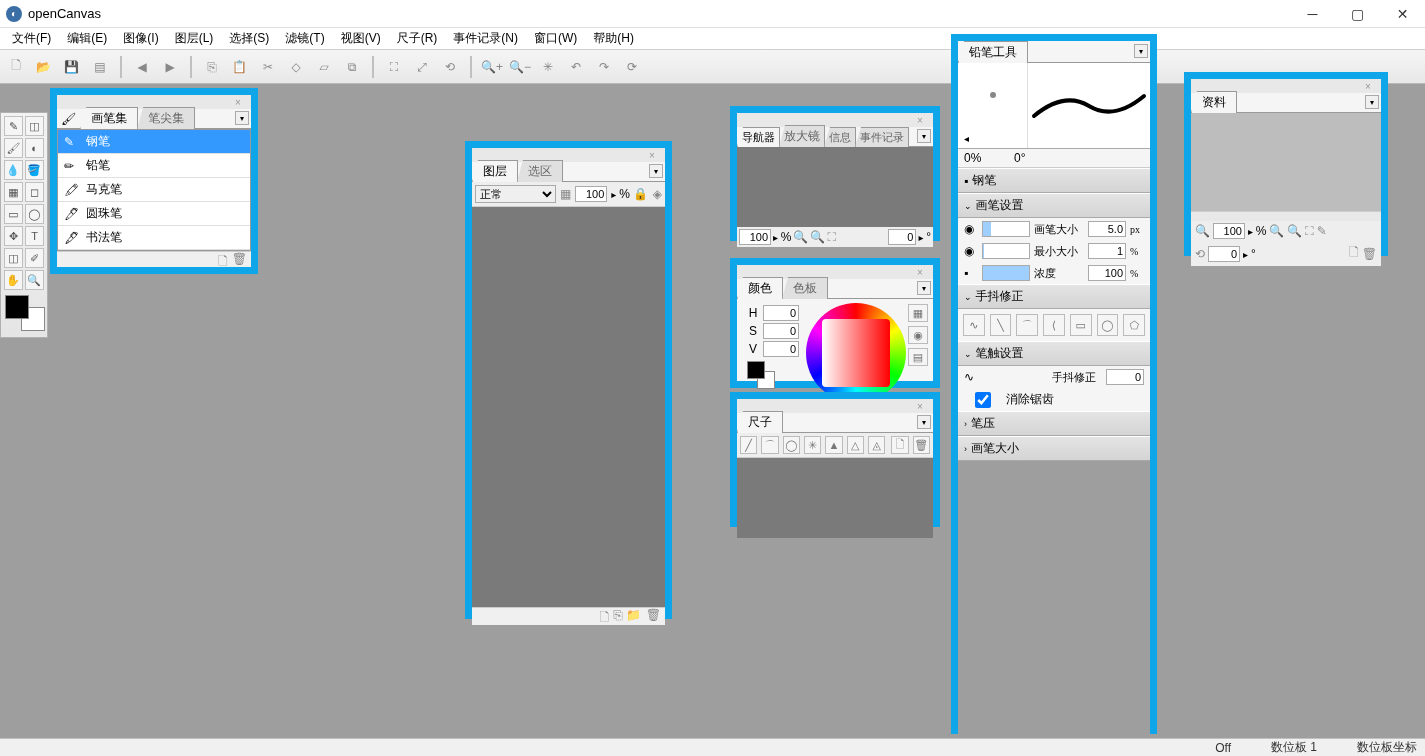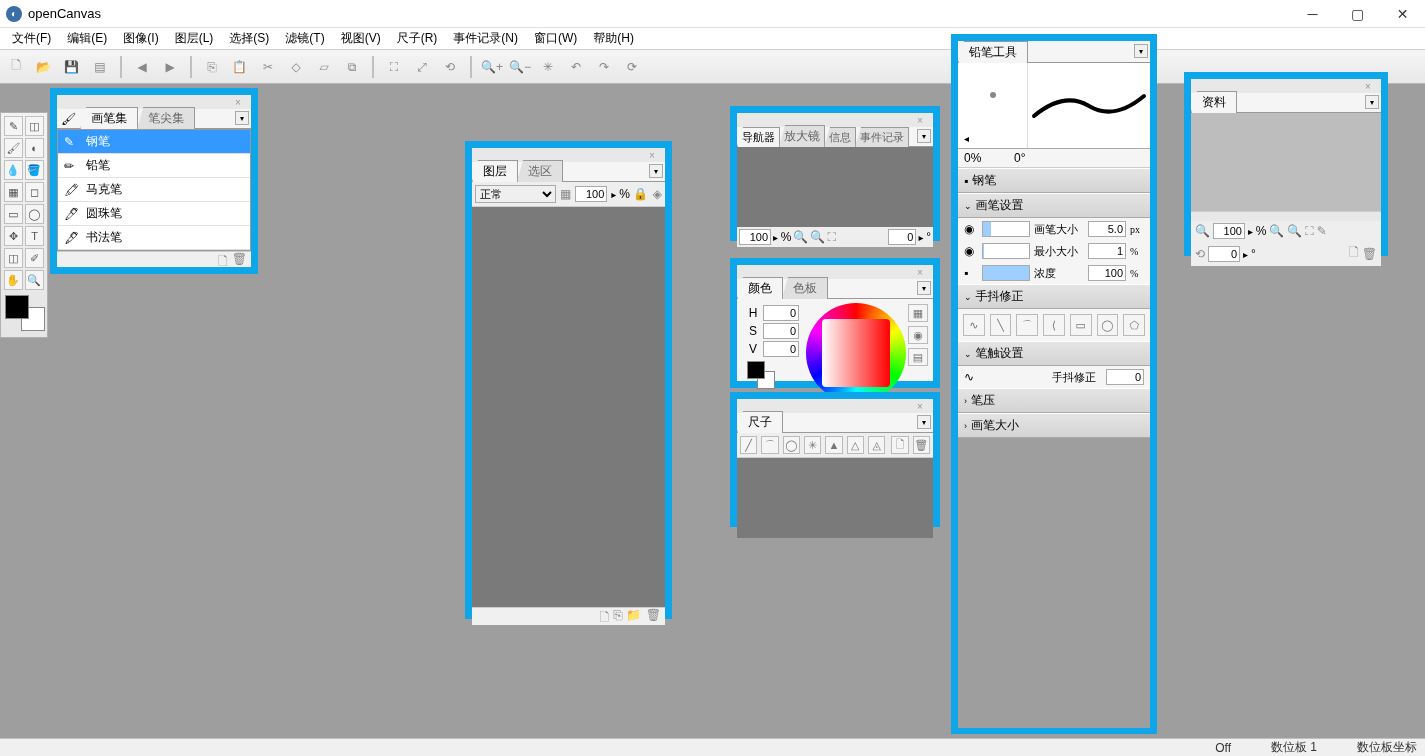--- a/index.html
+++ b/index.html
@@ -397,20 +397,24 @@
   <div class="secthdr">
       <span class="chev">⌄</span>
       <span>笔触设置</span>
     </div>
   <div class="paramrow">
     <span style="width:18px;">∿</span>
     <span style="flex:1"></span>
     <span class="lbl">手抖修正</span>
     <input value="0" style="">
   </div>
+  <div class="paramrow">
+    <input type="checkbox" checked="" style="">
+    <span>消除锯齿</span>
+  </div>
 
   <div class="secthdr">
       <span class="chev">›</span>
       <span>笔压</span>
     </div>
   <div class="secthdr">
       <span class="chev">›</span>
       <span>画笔大小</span>
     </div>
   <div style="flex:1; background:#9e9e9e; height:290px;"></div>

